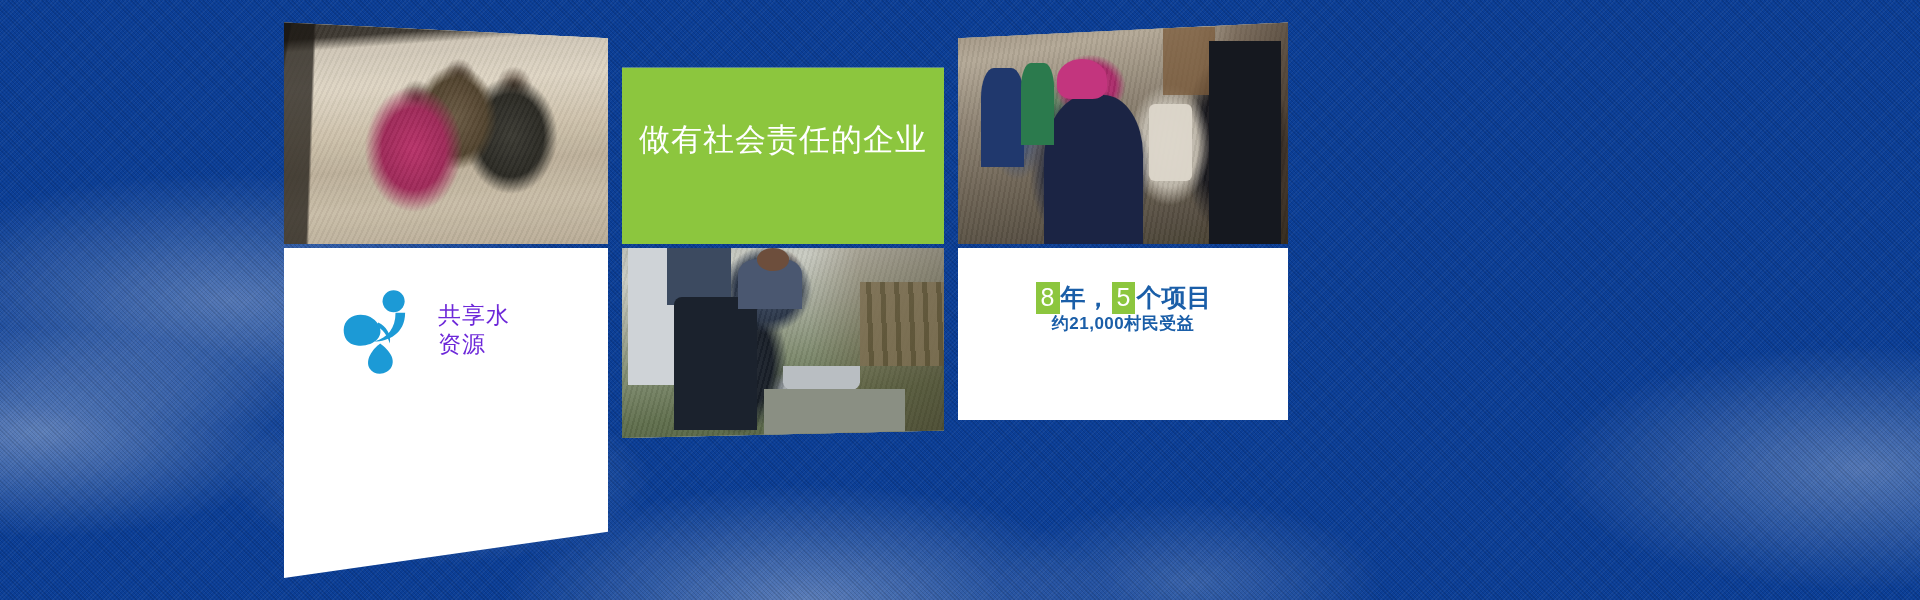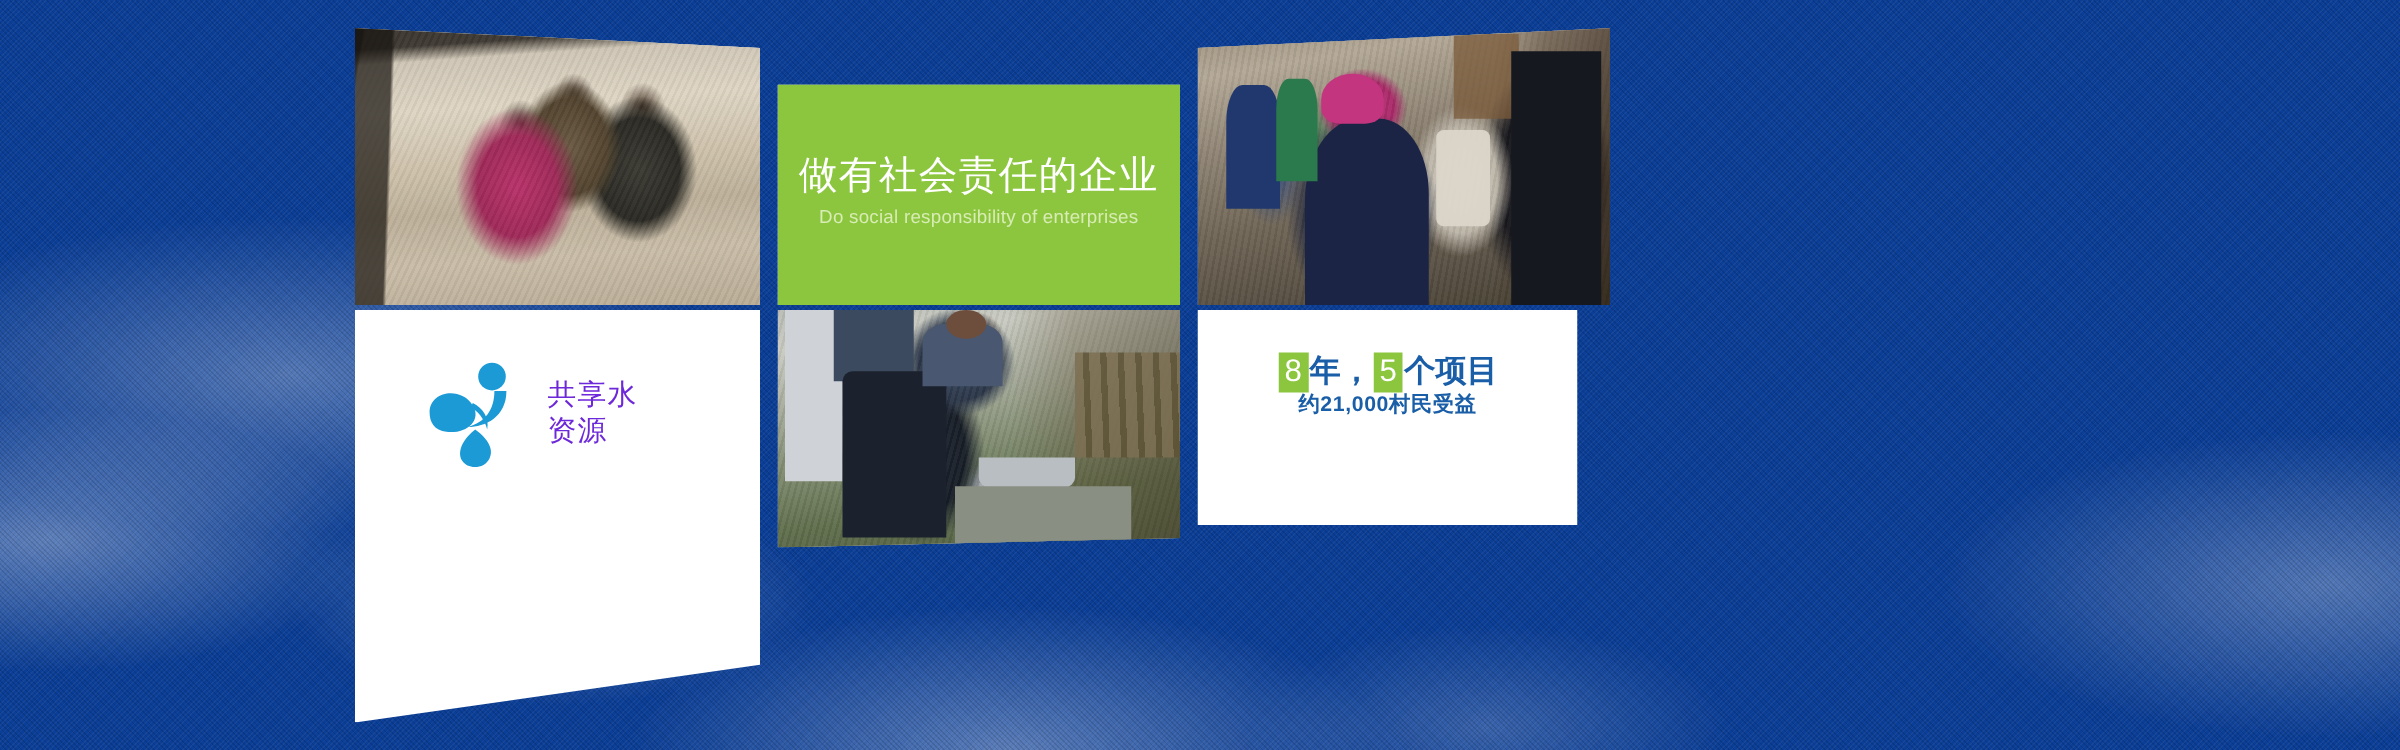--- a/index.html
+++ b/index.html
@@ -49,21 +49,21 @@
   .top-mid{left:338px;top:18px;width:322px;height:226px;
     clip-path:polygon(0% 22.0%, 100% 22.0%, 100% 100%, 0% 100%);}
   .top-right{left:674px;top:18px;width:330px;height:226px;
     clip-path:polygon(0% 9.0%, 100% 2.0%, 100% 100%, 0% 100%);}
 
   
   .bot-left{left:0px;top:248px;width:324px;height:330px;
     clip-path:polygon(0% 0%, 100% 0%, 100% 86%, 0% 100%);}
   .bot-mid{left:338px;top:248px;width:322px;height:190px;
     clip-path:polygon(0% 0%, 100% 0%, 100% 96%, 0% 100%);}
-  .bot-right{left:674px;top:248px;width:304px;height:172px;
+  .bot-right{left:674px;top:248px;width:330px;height:172px;
     clip-path:polygon(0% 0%, 100% 0%, 100% 100%, 0% 100%);}
 
   .cell .inner{position:absolute;inset:0;}
 
   
   .photo{position:absolute;inset:0;background-size:cover;}
 
   
   .ph1{
     background:
@@ -157,21 +157,20 @@
         <div class="cloth" style="left:33%;top:0;width:5%;height:22%;background:#241f18;"></div>
         <div class="cloth" style="left:44%;top:8%;width:9%;height:14%;background:#6f5a46;border-radius:40%;"></div>
 
       </div>
     </div>
 
     <div class="cell top-mid">
       <div class="green"></div>
       <div class="green-txt">
         <div class="green-cn">做有社会责任的企业</div>
-        <div class="green-en">Do social responsibility of enterprises</div>
       </div>
     </div>
 
     <div class="cell top-right">
       <div class="inner">
         <div class="photo ph3"></div>
         <div class="cloth" style="position:absolute;left:62%;top:4%;width:16%;height:30%;background:#7a5a3a;opacity:.75;"></div>
         <div class="cloth" style="position:absolute;left:26%;top:34%;width:30%;height:66%;background:#1b2444;border-radius:44% 40% 0 0;"></div>
         <div class="cloth" style="position:absolute;left:30%;top:18%;width:15%;height:18%;background:#c3357e;border-radius:50% 50% 30% 30%;"></div>
         <div class="cloth" style="position:absolute;left:76%;top:10%;width:22%;height:90%;background:#15181f;"></div>

